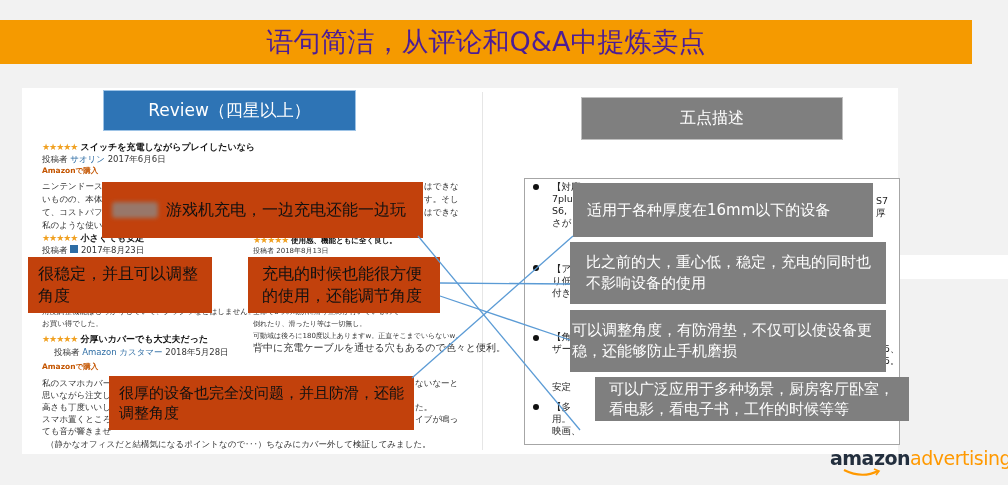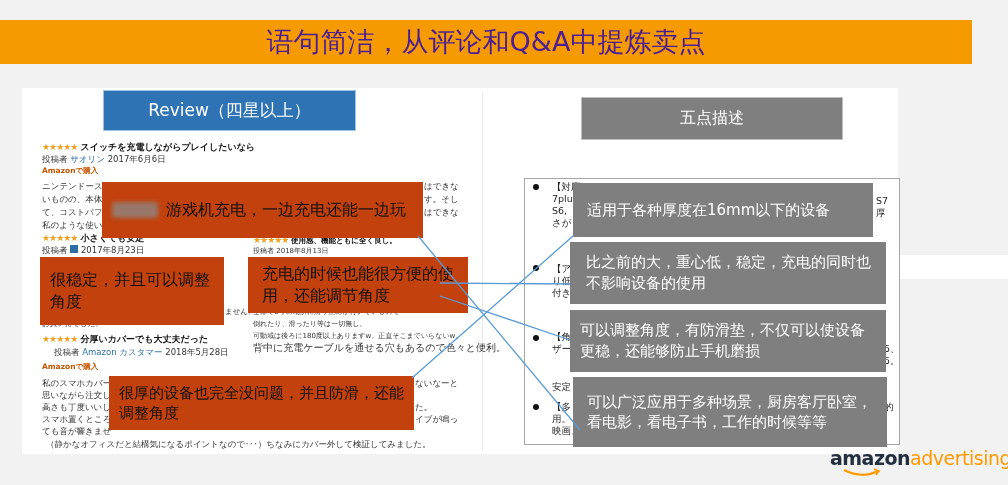--- a/index.html
+++ b/index.html
@@ -152,24 +152,24 @@
 <div class="jp" style="left:42px;top:425px;">ても音が響きませ</div>
 <div class="jp" style="left:415px;top:377px;">ないなーと</div>
 <div class="jp" style="left:415px;top:401px;">た。</div>
 <div class="jp" style="left:415px;top:413px;">イブが鳴っ</div>
 <div class="jp" style="left:46px;top:438px;">（静かなオフィスだと結構気になるポイントなので･･･）ちなみにカバー外して検証してみました。</div>
 
 <div class="callout-blue" style="left:102px;top:182px;width:321px;height:56px;font-size:16px;">
   <span class="blur-chip"></span>
   <span>游戏机充电，一边充电还能一边玩</span>
 </div>
-<div class="callout-blue" style="left:40px;top:257px;width:184px;height:68px;font-size:16px;line-height:22px;">
+<div class="callout-blue" style="left:28px;top:257px;width:184px;height:56px;font-size:16px;line-height:22px;">
   <span>很稳定，并且可以调整角度</span>
 </div>
-<div class="callout-blue" style="left:248px;top:257px;width:220px;height:56px;font-size:16px;line-height:22px;padding:0 14px;">
+<div class="callout-blue" style="left:248px;top:257px;width:192px;height:56px;font-size:16px;line-height:22px;padding:0 14px;">
   <span>充电的时候也能很方便的使用，还能调节角度</span>
 </div>
 <div class="callout-blue" style="left:109px;top:376px;width:305px;height:54px;font-size:15px;line-height:20px;">
   <span>很厚的设备也完全没问题，并且防滑，还能调整角度</span>
 </div>
 
 <div class="bullet-box"></div>
 <div class="bullet-dot" style="left:533px;top:184px;"></div>
 <div class="bullet-dot" style="left:533px;top:265px;"></div>
 <div class="bullet-dot" style="left:533px;top:335px;"></div>
@@ -196,24 +196,24 @@
 <div class="bt" style="left:552px;top:413px;">用。</div>
 <div class="bt" style="left:552px;top:425px;">映画、</div>
 <div class="bt" style="left:884px;top:401px;">的</div>
 
 <div class="callout-gray" style="left:573px;top:183px;width:300px;height:54px;font-size:15px;">
   <span>适用于各种厚度在16mm以下的设备</span>
 </div>
 <div class="callout-gray" style="left:570px;top:242px;width:316px;height:62px;font-size:15px;line-height:21px;padding-left:16px;">
   <span>比之前的大，重心低，稳定，充电的同时也不影响设备的使用</span>
 </div>
-<div class="callout-gray" style="left:570px;top:310px;width:316px;height:62px;font-size:15px;line-height:21px;padding-left:10px;">
+<div class="callout-gray" style="left:570px;top:310px;width:316px;height:62px;font-size:15px;line-height:21px;padding-left:2px;">
   <span>可以调整角度，有防滑垫，不仅可以使设备更稳，还能够防止手机磨损</span>
 </div>
-<div class="callout-gray" style="left:573px;top:377px;width:314px;height:70px;font-size:15px;line-height:20px;">
+<div class="callout-gray" style="left:595px;top:377px;width:314px;height:44px;font-size:15px;line-height:20px;">
   <span>可以广泛应用于多种场景，厨房客厅卧室，看电影，看电子书，工作的时候等等</span>
 </div>
 
 <svg class="lines" viewBox="0 0 1008 485">
   <g stroke="#5b9bd5" stroke-width="1.3" fill="none">
     <line x1="418" y1="236" x2="580" y2="430"></line>
     <line x1="440" y1="283" x2="570" y2="284"></line>
     <line x1="440" y1="296" x2="570" y2="340"></line>
     <line x1="412" y1="378" x2="573" y2="236"></line>
     <line x1="226" y1="286" x2="248" y2="286" stroke-opacity="0"></line>

